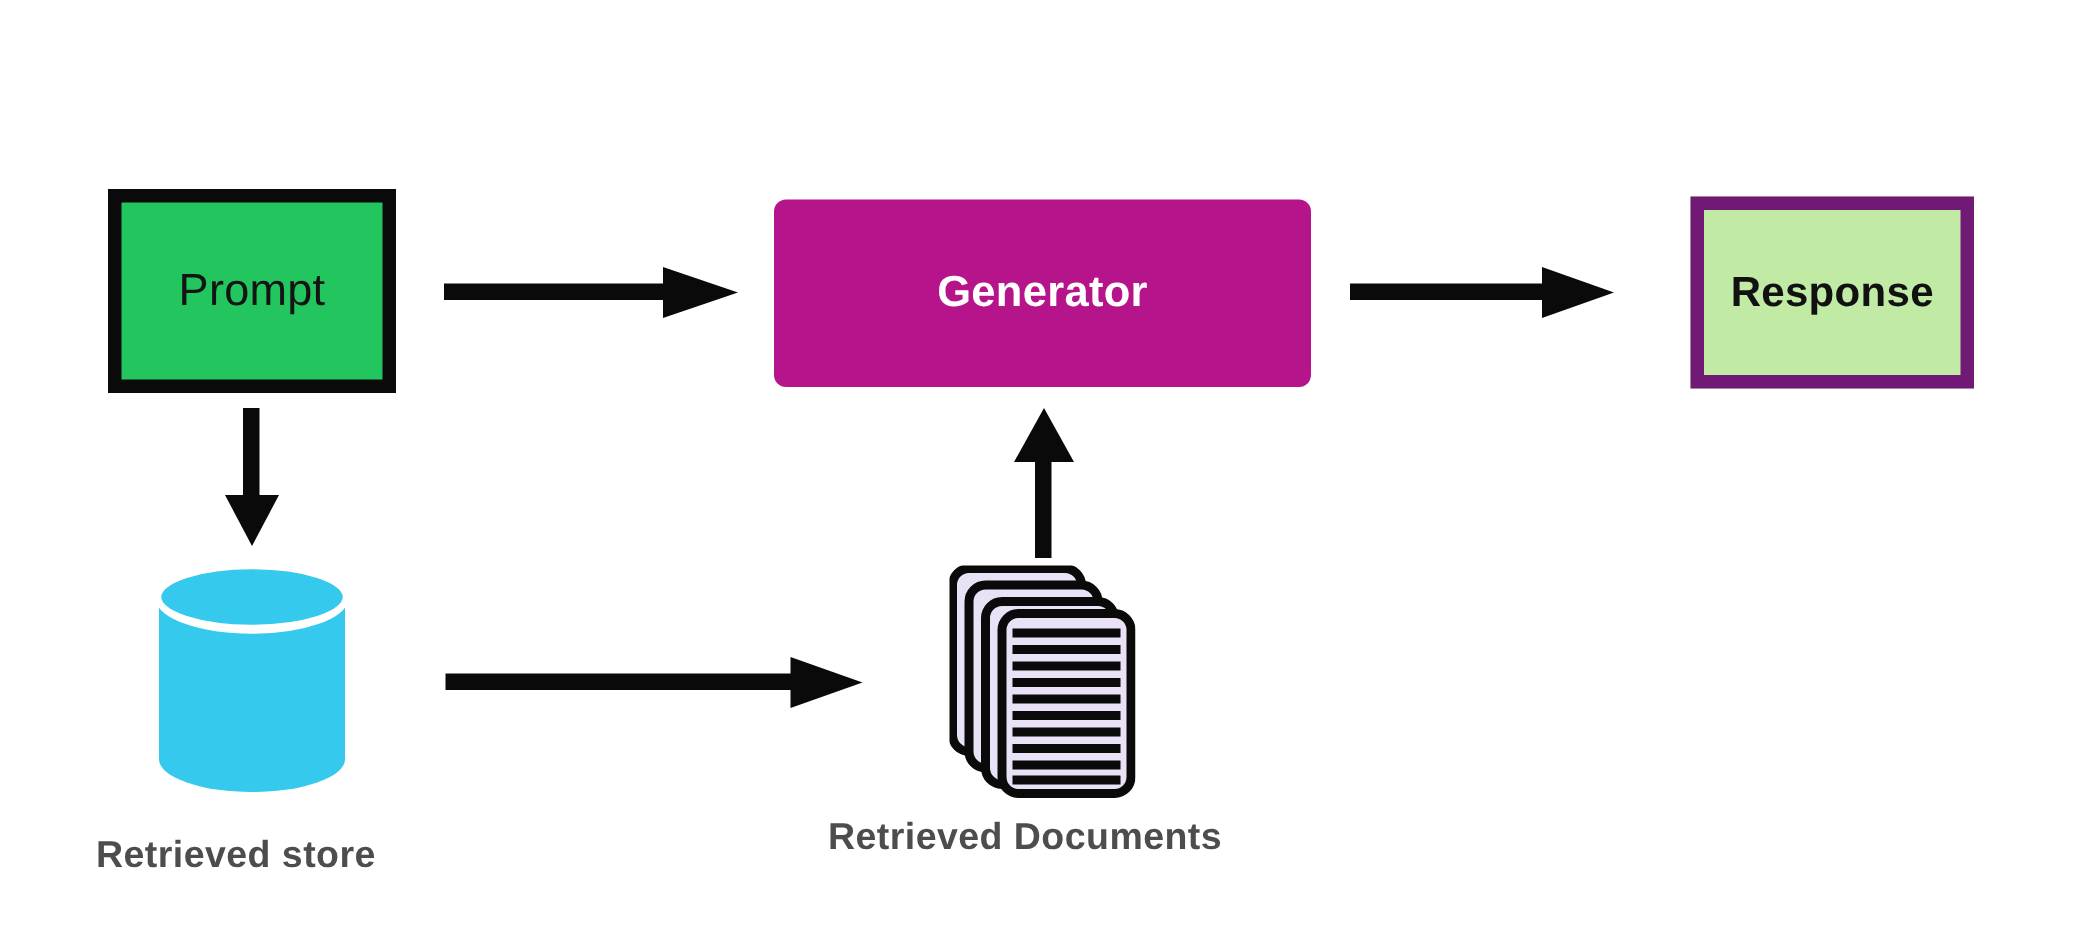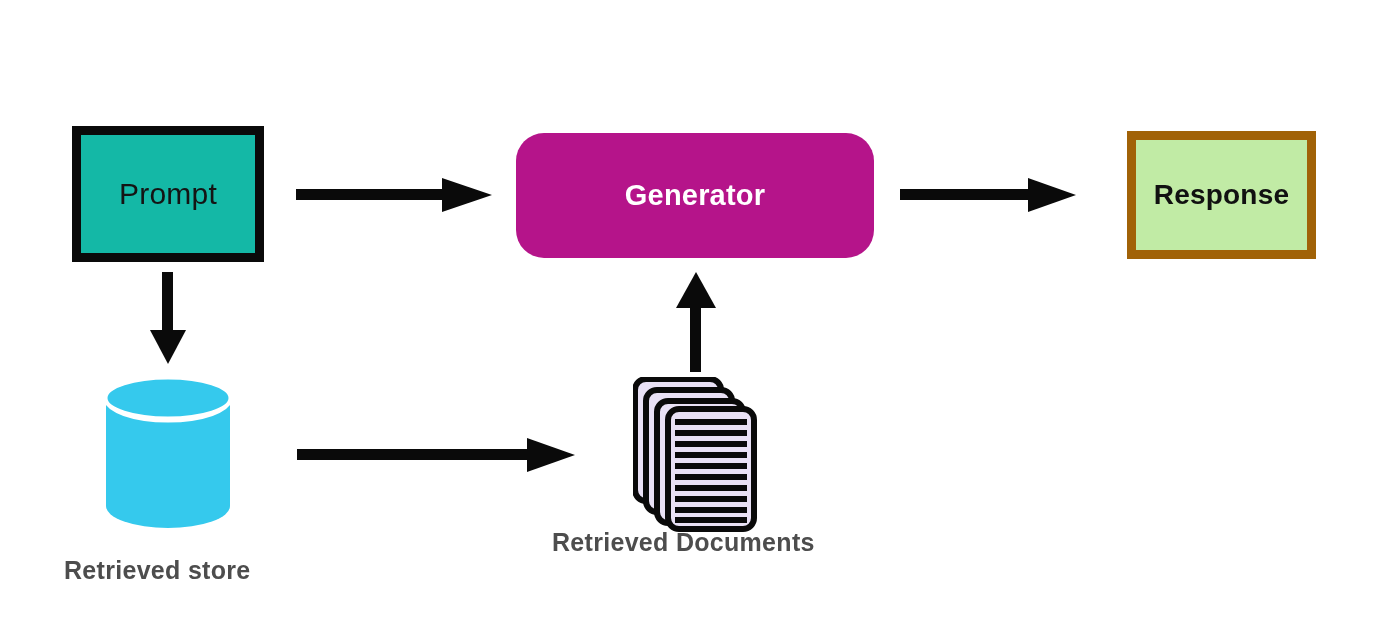--- a/index.html
+++ b/index.html
@@ -26,53 +26,53 @@
     align-items: center;
     justify-content: center;
     text-align: center;
   }
 
   .box-prompt {
     left: 72px;
     top: 126px;
     width: 192px;
     height: 136px;
-    background: #14b8a6;
+    background: #22c55e;
     border: 9px solid #0a0a0a;
   }
   .box-prompt .label {
     font-size: 30px;
     font-weight: 500;
     color: #141414;
     letter-spacing: .2px;
   }
 
   .box-generator {
     left: 516px;
     top: 133px;
     width: 358px;
     height: 125px;
     background: #b5148a;
-    border-radius: 28px;
+    border-radius: 8px;
   }
   .box-generator .label {
     font-size: 29px;
     font-weight: bold;
     color: #ffffff;
     line-height: 1.22;
     letter-spacing: .2px;
   }
 
   .box-response {
     left: 1127px;
     top: 131px;
     width: 189px;
     height: 128px;
     background: #c1eba5;
-    border: 9px solid #a16207;
+    border: 9px solid #701a75;
   }
   .box-response .label {
     font-size: 28px;
     font-weight: bold;
     color: #111111;
     letter-spacing: .2px;
   }
 
   
   .arrow {
@@ -103,21 +103,21 @@
   
   .caption {
     position: absolute;
     font-size: 25px;
     font-weight: bold;
     color: #4d4d4d;
     letter-spacing: .3px;
     white-space: nowrap;
   }
   .caption-docstore { left: 64px; top: 556px; }
-  .caption-retrieved { left: 552px; top: 528px; }
+  .caption-retrieved { left: 552px; top: 544px; }
 
   
   .watermark {
     position: absolute;
     right: 18px;
     bottom: 8px;
     font-size: 22px;
     color: #c9c9c9;
     white-space: nowrap;
     font-family: "DejaVu Sans", sans-serif;

